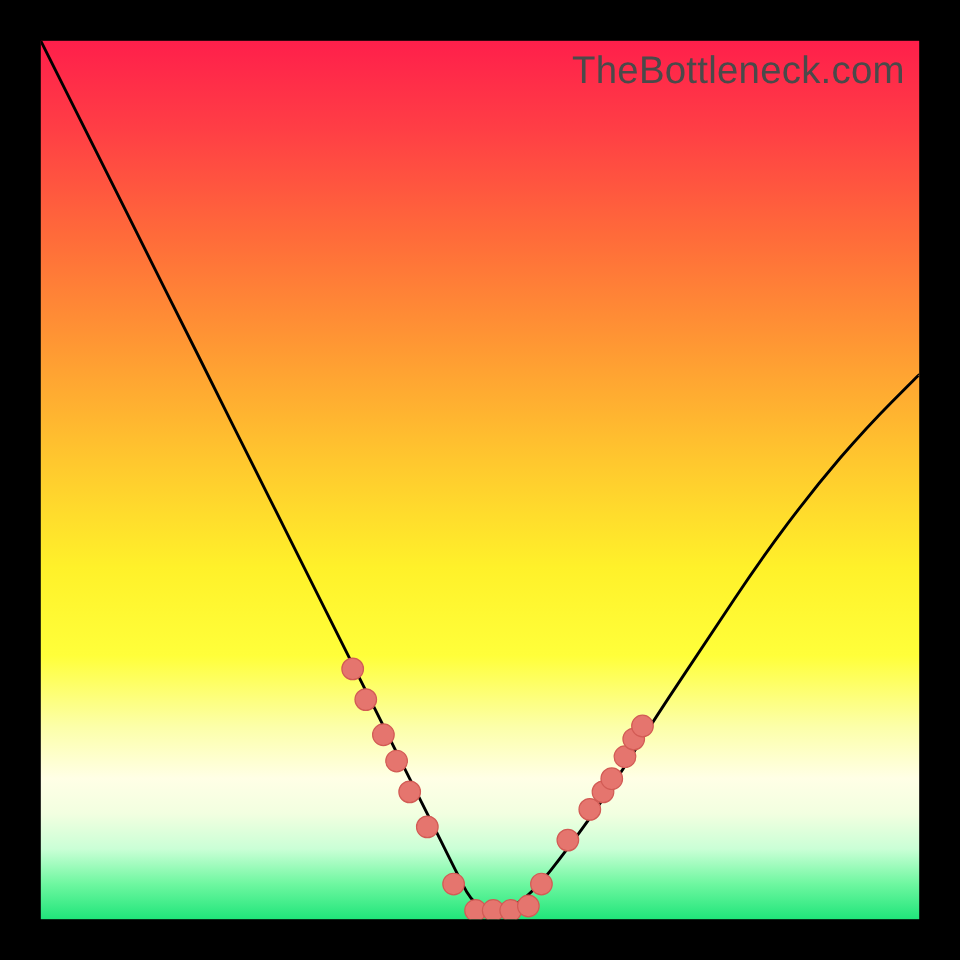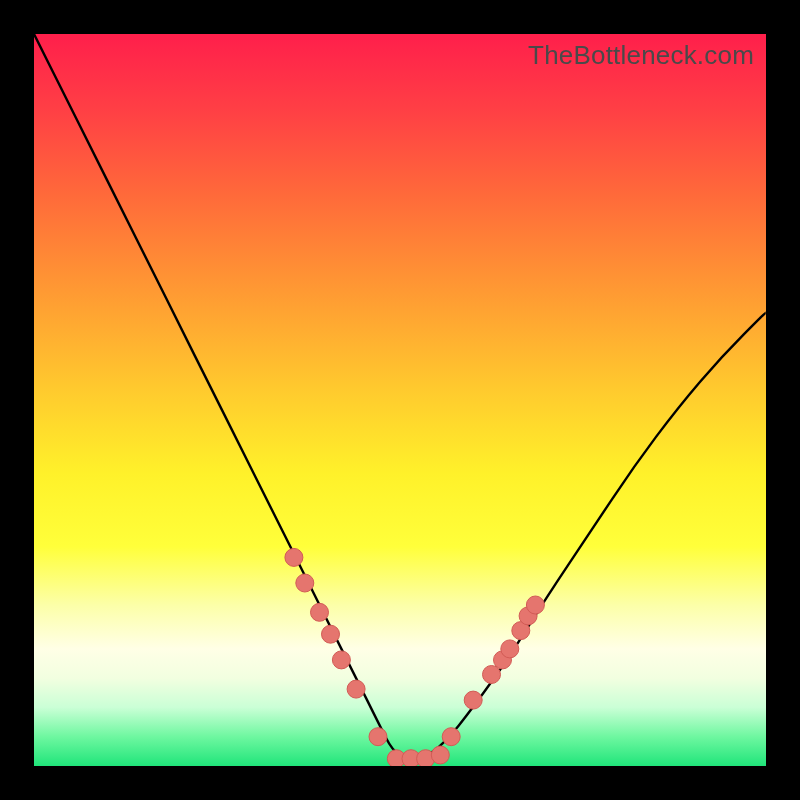--- a/index.html
+++ b/index.html
@@ -40,21 +40,21 @@
       #caffd6 92%,
       #6ef7a0 96%,
       #20e57a 100%
     );
   }
   .watermark {
     position: absolute;
     top: 6px;
     right: 12px;
     color: #4a4a4a;
-    font-size: 26px;
+    font-size: 32px;
     font-weight: 500;
     letter-spacing: 0.2px;
     pointer-events: none;
   }
   svg.curve {
     position: absolute;
     left: 0;
     top: 0;
     width: 732px;
     height: 732px;

